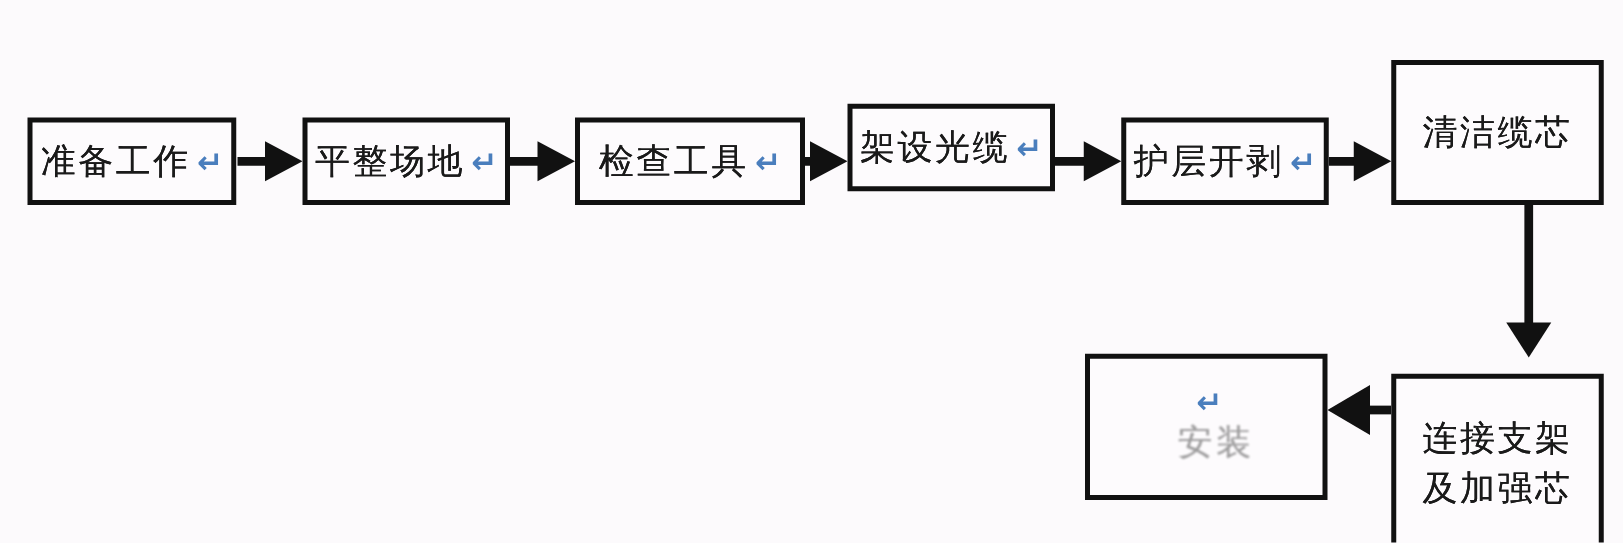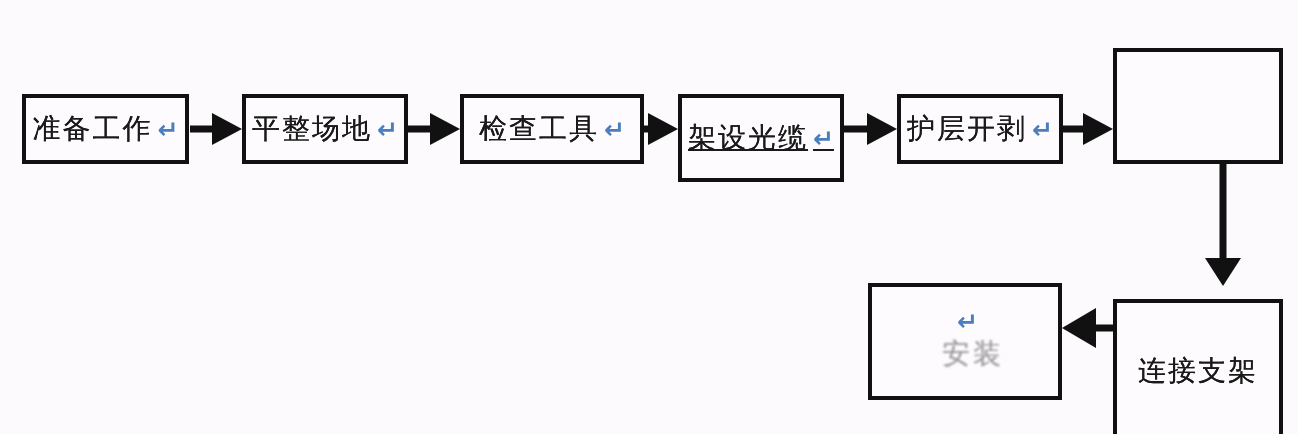--- a/index.html
+++ b/index.html
@@ -125,40 +125,46 @@
     </div>
   </div>
 
   <div class="node" style="left:460px; top:94px; width:184px; height:70px;text-align:right;">
     <div class="node-line-wrap">
       <span class="node-text">检查工具</span>
       <span class="pilcrow">↵</span>
     </div>
   </div>
 
-  <div class="node" style="left:678px; top:94px; width:166px; height:88px;text-decoration:underline;">
+  <div class="node" style="left:678px; top:83px; width:166px; height:70px;">
     <div class="node-line-wrap">
       <span class="node-text">架设光缆</span>
       <span class="pilcrow">↵</span>
     </div>
   </div>
 
   <div class="node" style="left:897px; top:94px; width:166px; height:70px;">
     <div class="node-line-wrap">
       <span class="node-text">护层开剥</span>
       <span class="pilcrow">↵</span>
     </div>
   </div>
 
   <div class="node" style="left:1113px; top:48px; width:170px; height:116px;">
+    <div class="node-line-wrap">
+      <span class="node-text">清洁缆芯</span>
+    </div>
   </div>
 
   <div class="node" style="left:1113px; top:299px; width:170px; height:144px;">
     <div class="node-line-wrap">
       <span class="node-text">连接支架</span>
+    </div>
+    <div class="node-line-wrap">
+      <span class="node-text">及加强芯</span>
     </div>
   </div>
 
   <div class="node" style="left:868px; top:283px; width:194px; height:117px;">
     <div class="node-line-wrap">
       <span class="pilcrow">↵</span>
     </div>
     <div class="node-line-wrap">
       <span class="node-text faded">安装</span>
     </div>

